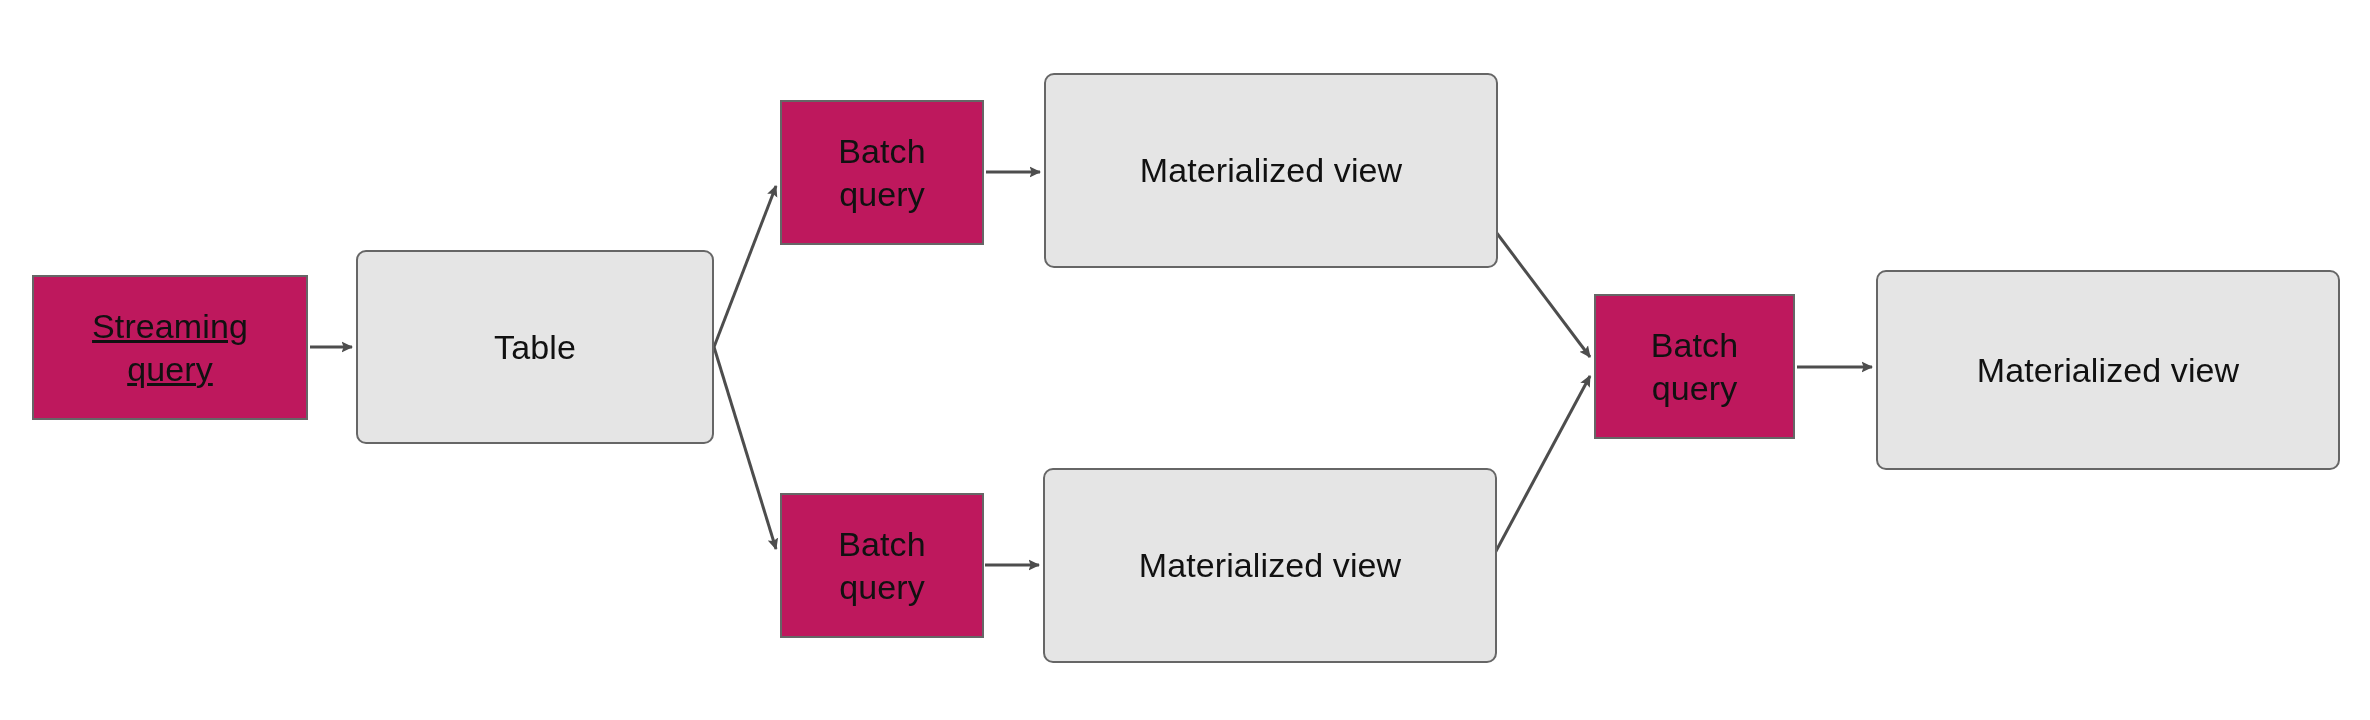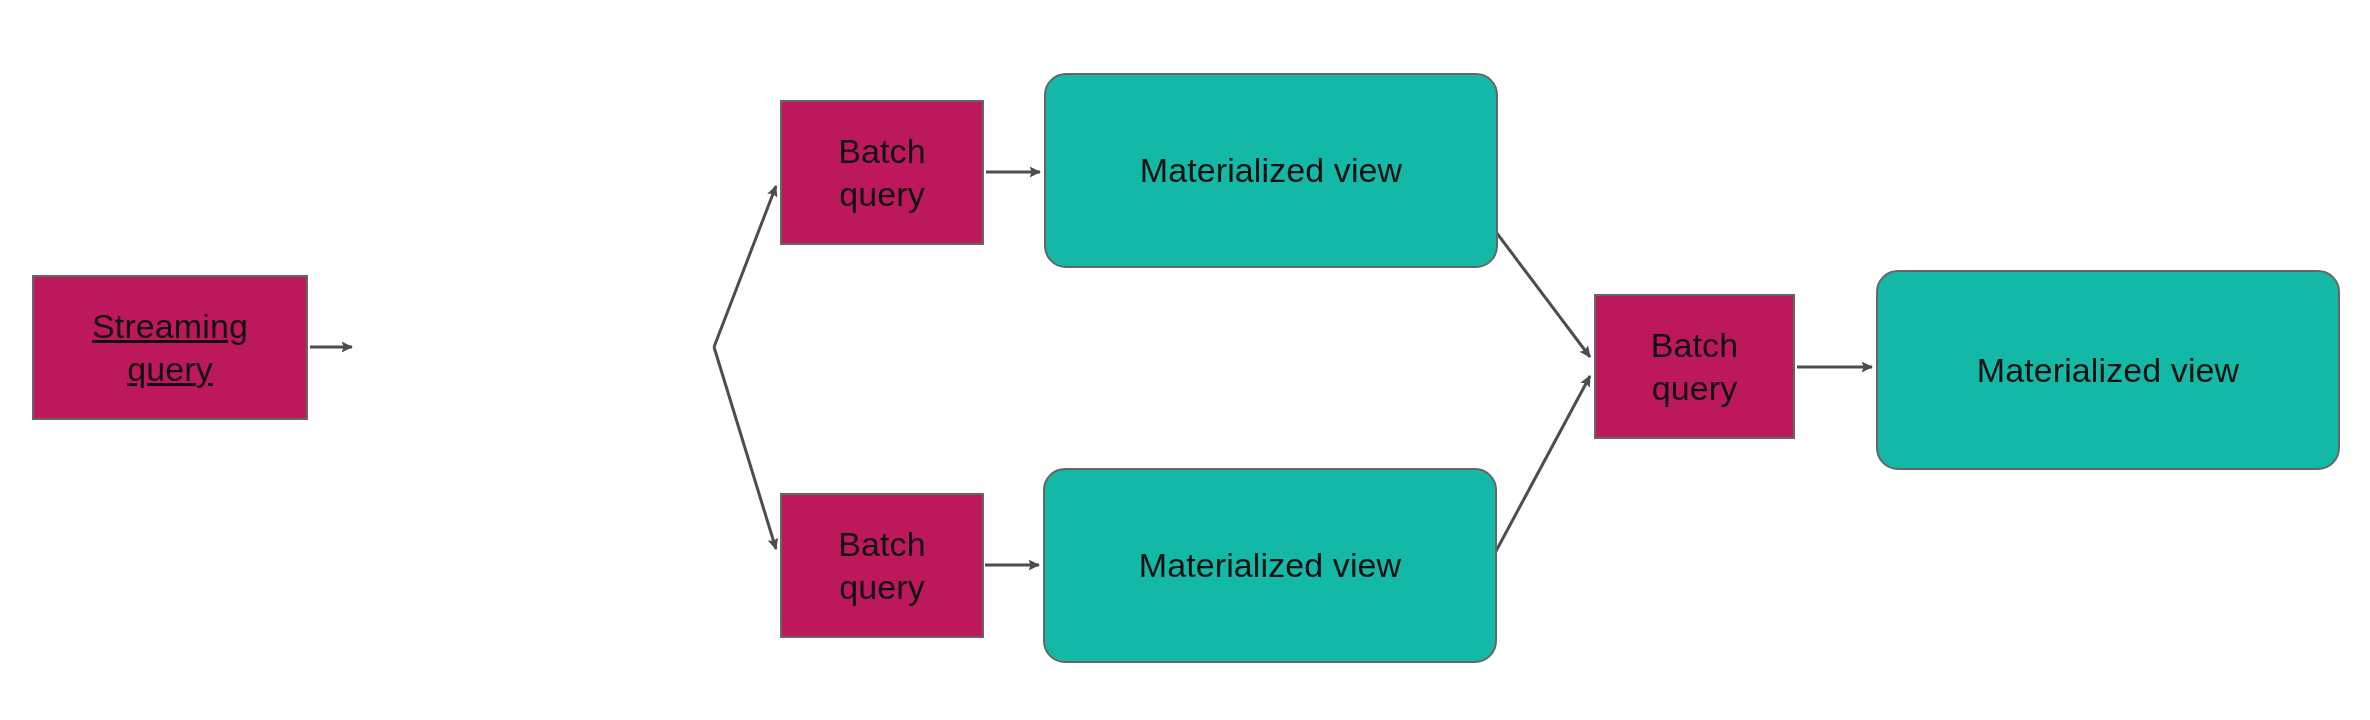--- a/index.html
+++ b/index.html
@@ -36,22 +36,22 @@
     font-size: 34px;
     line-height: 1.26;
     letter-spacing: 0.1px;
     border: 2px solid #666666;
   }
   .node.proc {
     background: #be185d;
     border-radius: 0;
   }
   .node.store {
-    background: #14b8a6;
-    border-radius: 22px;
+    background: #e5e5e5;
+    border-radius: 10px;
   }
   .node .label {
     white-space: pre-line;
     padding: 0 8px;
   }
 </style>
 </head>
 <body>
 
 <div id="canvas">
@@ -72,20 +72,23 @@
         <line x1="1495" y1="553" x2="1590" y2="376" stroke="#4D4D4D" stroke-width="3" marker-end="url(#arrowhead)"></line>
         <line x1="1797" y1="367" x2="1872" y2="367" stroke="#4D4D4D" stroke-width="3" marker-end="url(#arrowhead)"></line>
       </g>
   </svg>
 
   <div class="node proc" style="left: 32px; top: 275px; width: 276px; height: 145px; text-decoration: underline;">
     <span class="label">Streaming
 query</span>
   </div>
 
+  <div class="node store" style="left: 356px; top: 250px; width: 358px; height: 194px;">
+    <span class="label">Table</span>
+  </div>
 
   <div class="node proc" style="left: 780px; top: 100px; width: 204px; height: 145px;">
     <span class="label">Batch
 query</span>
   </div>
 
   <div class="node store" style="left: 1044px; top: 73px; width: 454px; height: 195px;">
     <span class="label">Materialized view</span>
   </div>
 

